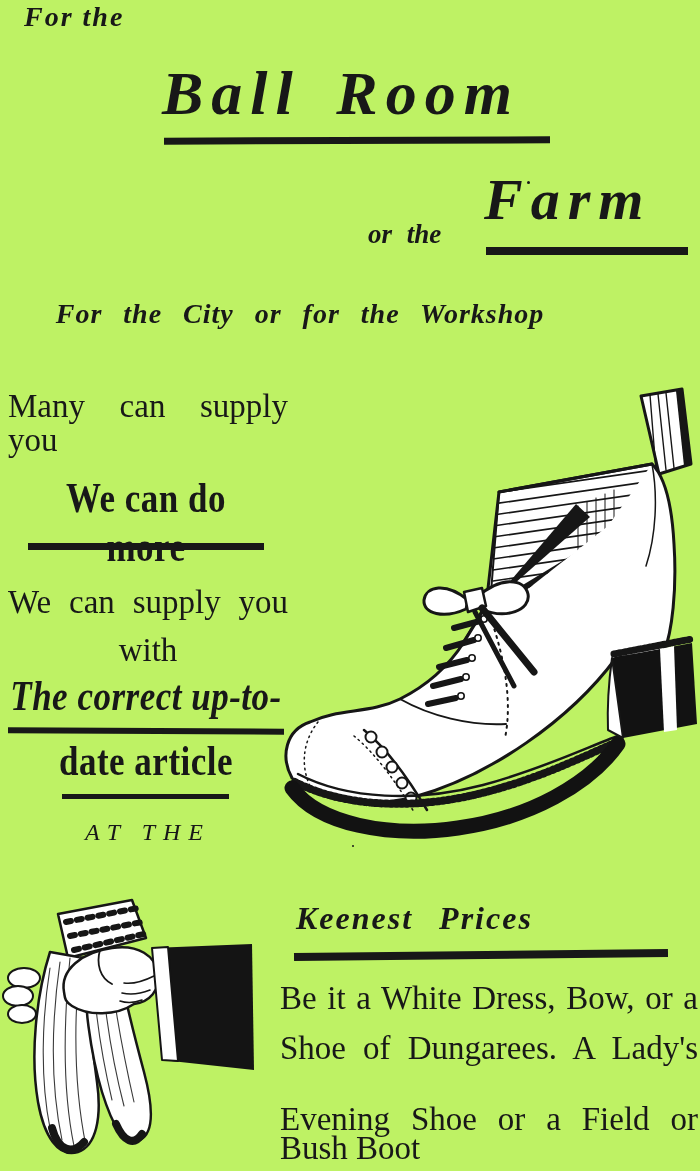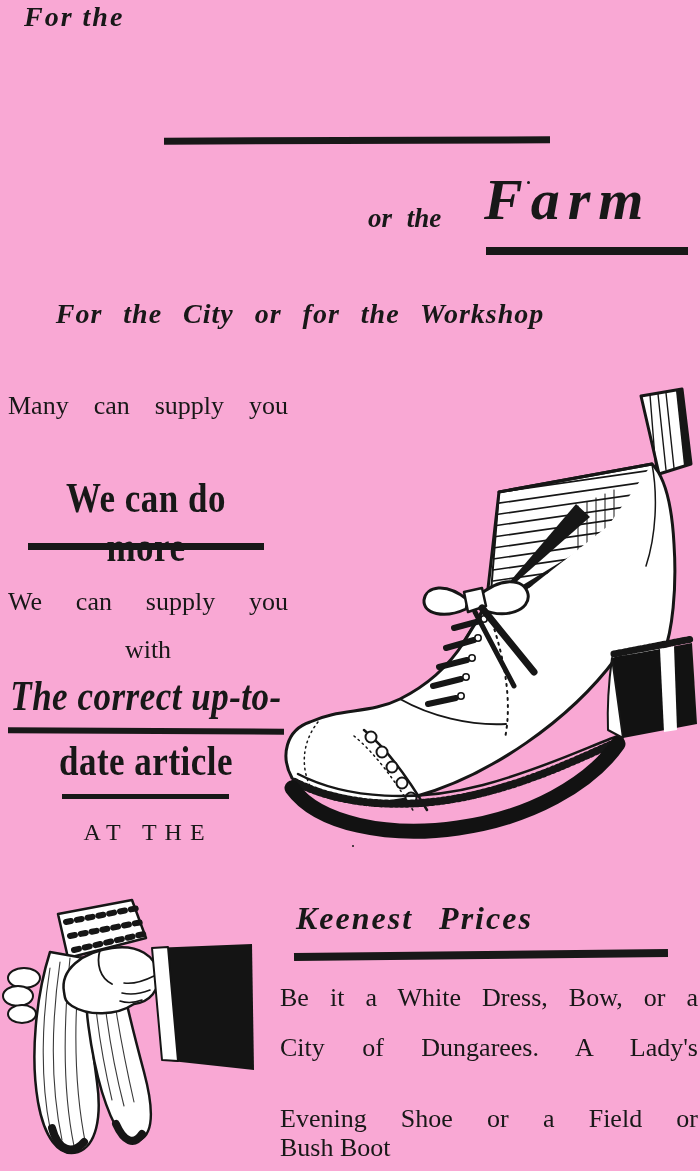--- a/index.html
+++ b/index.html
@@ -1,49 +1,50 @@
 <!DOCTYPE html>
 <html><head>
 <meta charset="utf-8">
 <style>
   html,body{margin:0;padding:0;}
   body{background:#e8e8e8;}
   #page{
     position:relative;width:700px;height:1171px;margin:0 auto;
-    background:#f9a8d4;color:#181818;overflow:hidden;
+    background:#bef264;color:#181818;overflow:hidden;
     font-family:"Liberation Serif", serif;
   }
   .abs{position:absolute;}
   .bi{font-weight:bold;font-style:italic;}
   .rule{position:absolute;background:#181818;}
   .jline{text-align:justify;text-align-last:justify;}
   .cline{text-align:center;}
-  .serif27{font-size:26px;line-height:34px;}
+  .serif27{font-size:33px;line-height:34px;}
   .condensed{font-weight:bold;font-size:35px;line-height:40px;}
   .condensed .stretch{display:inline-block;transform:scaleY(1.22);transform-origin:50% 100%;letter-spacing:.5px;}
   .kicker{font-size:28px;letter-spacing:2px;}
   .title-main{font-size:62px;letter-spacing:8px;word-spacing:12px;}
   .conj{font-size:27px;word-spacing:8px;}
   .title-secondary{font-size:58px;letter-spacing:8px;}
   .tagline{font-size:28px;word-spacing:13px;letter-spacing:1px;text-align:center;width:600px;}
   .at-the{font-size:24px;letter-spacing:8px;}
   .keenest{font-size:32px;letter-spacing:2px;word-spacing:16px;}
   .speck{position:absolute;background:#181818;border-radius:50%;}
   svg{display:block;}
 </style>
 </head>
 <body>
 
 <div id="page">
 
   <div class="abs bi kicker" style="left:24px;top:1px;">For the</div>
 
+  <div class="abs bi title-main" style="left:162px;top:58px;">Ball Room</div>
   <div class="rule" style="left:164px;top:137px;width:386px;height:7px;transform:rotate(-0.2deg);"></div>
 
-  <div class="abs bi conj" style="left:368px;top:203px;text-align:center;">or the</div>
+  <div class="abs bi conj" style="left:368px;top:219px;text-align:center;">or the</div>
   <div class="abs bi title-secondary" style="left:484px;top:166px;">Farm</div>
   <div class="rule" style="left:486px;top:247px;width:202px;height:8px;"></div>
 
   <div class="abs bi tagline" style="left:0;top:298px;">For the City or for the Workshop</div>
 
   <div class="abs serif27 jline" style="left:8px;top:389px;width:280px;">Many can supply you</div>
 
   <div class="abs condensed cline" style="left:28px;top:492px;width:236px;">
     <span class="stretch">We can do more</span>
   </div>
@@ -54,21 +55,21 @@
 
   <div class="abs condensed cline" style="left:6px;top:681px;width:280px;font-style:italic;">
     <span class="stretch">The correct up-to-</span>
   </div>
   <div class="rule" style="left:8px;top:728px;width:276px;height:6px;transform:rotate(0.3deg);"></div>
   <div class="abs condensed cline" style="left:6px;top:746px;width:280px;">
     <span class="stretch">date article</span>
   </div>
   <div class="rule" style="left:62px;top:794px;width:167px;height:5px;"></div>
 
-  <div class="abs at-the cline" style="left:8px;top:819px;width:280px;">AT THE</div>
+  <div class="abs at-the cline" style="left:8px;top:819px;width:280px;font-style:italic;">AT THE</div>
 
   <div class="abs" style="left:278px;top:386px;width:422px;height:484px;">
     <svg width="422" height="484" viewBox="0 0 422 484">
       <g stroke="#161616" fill="none" stroke-linecap="round" stroke-linejoin="round">
 
         <path d="M363,10 L404,3 L413,78 L381,88 Z" fill="#fff" stroke-width="3"></path>
         <path d="M398,5 L404,3 L413,78 L406,80 Z" fill="#161616" stroke="none"></path>
         <path d="M372,9 L378,85 M380,8 L388,84 M388,7 L396,82" stroke-width="1.4"></path>
 
         <path d="M14,392 C2,370 8,344 32,336 C62,322 92,328 122,313 C152,298 172,278 186,256 L208,220 L221,106 L374,78 C388,92 394,120 396,158 C399,204 394,246 386,266 L338,272 C292,334 212,390 136,411 C86,424 38,414 14,392 Z" fill="#fff" stroke-width="3"></path>
@@ -163,20 +164,20 @@
         <path d="M152,60 L252,56 L254,182 L162,172 Z" fill="#141414" stroke="none"></path>
         <path d="M152,60 L168,59 L178,173 L162,172 Z" fill="#fff" stroke="#141414" stroke-width="2"></path>
       </g>
     </svg>
   </div>
 
   <div class="abs bi keenest" style="left:296px;top:900px;">Keenest Prices</div>
   <div class="rule" style="left:294px;top:951px;width:374px;height:8px;transform:rotate(-0.6deg);"></div>
 
   <div class="abs serif27 jline" style="left:280px;top:981px;width:418px;">Be it a White Dress, Bow, or a</div>
-  <div class="abs serif27 jline" style="left:280px;top:1031px;width:418px;">City of Dungarees.  A Lady's</div>
+  <div class="abs serif27 jline" style="left:280px;top:1031px;width:418px;">Shoe of Dungarees.  A Lady's</div>
   <div class="abs serif27 jline" style="left:280px;top:1081px;width:418px;margin-top:21px;">Evening Shoe or a Field or</div>
   <div class="abs serif27" style="left:280px;top:1131px;width:418px;">Bush Boot</div>
 
   <div class="speck" style="left:527px;top:181px;width:3px;height:3px;"></div>
   <div class="speck" style="left:352px;top:845px;width:2px;height:2px;"></div>
 
 </div>
 
 </body></html>

